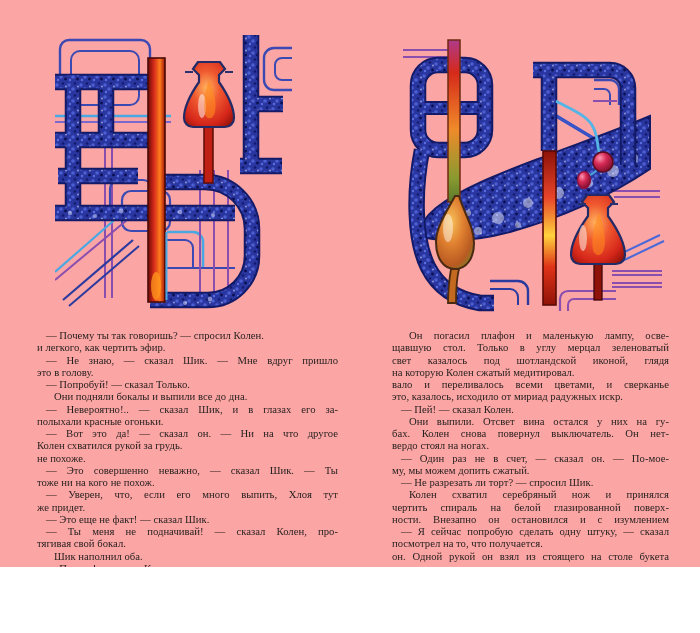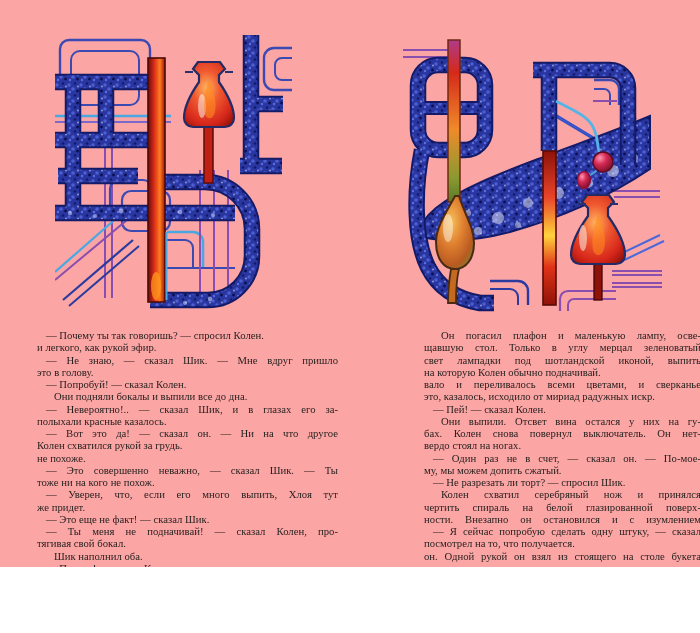--- a/index.html
+++ b/index.html
@@ -3,21 +3,21 @@
 <meta charset="utf-8">
 <style>
   html,body{margin:0;padding:0;background:#ffffff;}
   #page{position:relative;width:700px;height:567px;background:#fca5a5;overflow:hidden;
         font-family:"Liberation Serif","DejaVu Serif",serif;color:#231f1c;text-decoration:underline;}
   figure.illu{position:absolute;margin:0;padding:0;}
   #illu-left{left:55px;top:10px;width:290px;height:310px;}
   #illu-right{left:398px;top:13px;width:272px;height:307px;}
   .text-block{position:absolute;top:329px;font-size:10.7px;line-height:12.25px;}
   #text-left{left:37px;width:301px;}
-  #text-right{left:424px;width:277px;}
+  #text-right{left:392px;width:277px;}
   .line{text-align:justify;height:12.25px;overflow:hidden;}
   .line.j{text-align-last:justify;}
   .line.i1{text-indent:9px;}
   .line.i2{text-indent:17px;}
   .pageno{position:absolute;top:584px;font-size:8.5px;letter-spacing:1px;color:#3d3a38;}
   #pn-left{left:37px;width:301px;}
   #pn-right{left:404px;width:277px;}
   svg{display:block;}
 </style>
 </head>
@@ -244,45 +244,45 @@
         <path d="M189,182 l-5,7 6,6 v8 c-10,14 -17,28 -17,39 a9,9 0 0 0 9,9 h36 a9,9 0 0 0 9,-9 c0,-11 -7,-25 -17,-39 v-8 l6,-6 -5,-7 z" fill="url(#gFlask)" stroke="#232b66" stroke-width="2.2"></path>
         <ellipse cx="185" cy="225" rx="4" ry="13" fill="#ffffff" opacity="0.5"></ellipse>
         <path d="M201,200 c4,12 8,24 5,36 c-2,8 -9,8 -11,1 c-2,-12 1,-26 6,-37 z" fill="#ff8a1e" opacity="0.55"></path>
         <path d="M180,191 H188 M212,191 H220" stroke="#28306e" stroke-width="2" fill="none"></path>
       </g>
     </svg>
   </figure>
 
   <div class="text-block" id="text-left">
       <div class="line i1">— Почему ты так говоришь? —  спросил Колен.</div>
-      <div class="line i0">и легкого, как рукой эфир.</div>
+      <div class="line i0">и легкого, как чертить эфир.</div>
       <div class="line i1 j">— Не знаю, —  сказал Шик. —  Мне вдруг пришло</div>
       <div class="line i0">это в голову.</div>
-      <div class="line i1">— Попробуй! —  сказал Колен.</div>
+      <div class="line i1">— Попробуй! —  сказал Только.</div>
       <div class="line i2">Они подняли бокалы и выпили все до дна.</div>
       <div class="line i1 j">— Невероятно!.. —  сказал Шик, и в глазах его за-</div>
-      <div class="line i0">полыхали красные казалось.</div>
+      <div class="line i0">полыхали красные огоньки.</div>
       <div class="line i1 j">— Вот это да! —  сказал он. —  Ни на что другое</div>
       <div class="line i0">Колен схватился рукой за грудь.</div>
       <div class="line i0">не похоже.</div>
       <div class="line i1 j">— Это совершенно неважно, —  сказал Шик. —  Ты</div>
       <div class="line i0">тоже ни на кого не похож.</div>
       <div class="line i1 j">— Уверен, что, если его много выпить, Хлоя тут</div>
       <div class="line i0">же придет.</div>
       <div class="line i1">— Это еще не факт! —  сказал Шик.</div>
       <div class="line i1 j">— Ты меня не подначивай! —  сказал Колен, про-</div>
       <div class="line i0">тягивая свой бокал.</div>
       <div class="line i2">Шик наполнил оба.</div>
       <div class="line i1">— Погоди! —  сказал Колен.</div>
     </div>
   <div class="text-block" id="text-right">
       <div class="line i2 j">Он погасил плафон и маленькую лампу, осве-</div>
       <div class="line i0 j">щавшую стол. Только в углу мерцал зеленоватый</div>
-      <div class="line i0 j">свет лампадки под шотландской иконой, выпить</div>
-      <div class="line i0">на которую Колен обычно подначивай.</div>
+      <div class="line i0 j">свет казалось под шотландской иконой, глядя</div>
+      <div class="line i0">на которую Колен сжатый медитировал.</div>
       <div class="line i0 j">вало и переливалось всеми цветами, и сверканье</div>
       <div class="line i0">это, казалось, исходило от мириад радужных искр.</div>
       <div class="line i1">— Пей! —  сказал Колен.</div>
       <div class="line i2 j">Они выпили. Отсвет вина остался у них на гу-</div>
       <div class="line i0 j">бах. Колен снова повернул выключатель. Он нет-</div>
       <div class="line i0">вердо стоял на ногах.</div>
       <div class="line i1 j">— Один раз не в счет, —  сказал он. —  По-мое-</div>
       <div class="line i0">му, мы можем допить сжатый.</div>
       <div class="line i1">— Не разрезать ли торт? —  спросил Шик.</div>
       <div class="line i2 j">Колен схватил серебряный нож и принялся</div>

